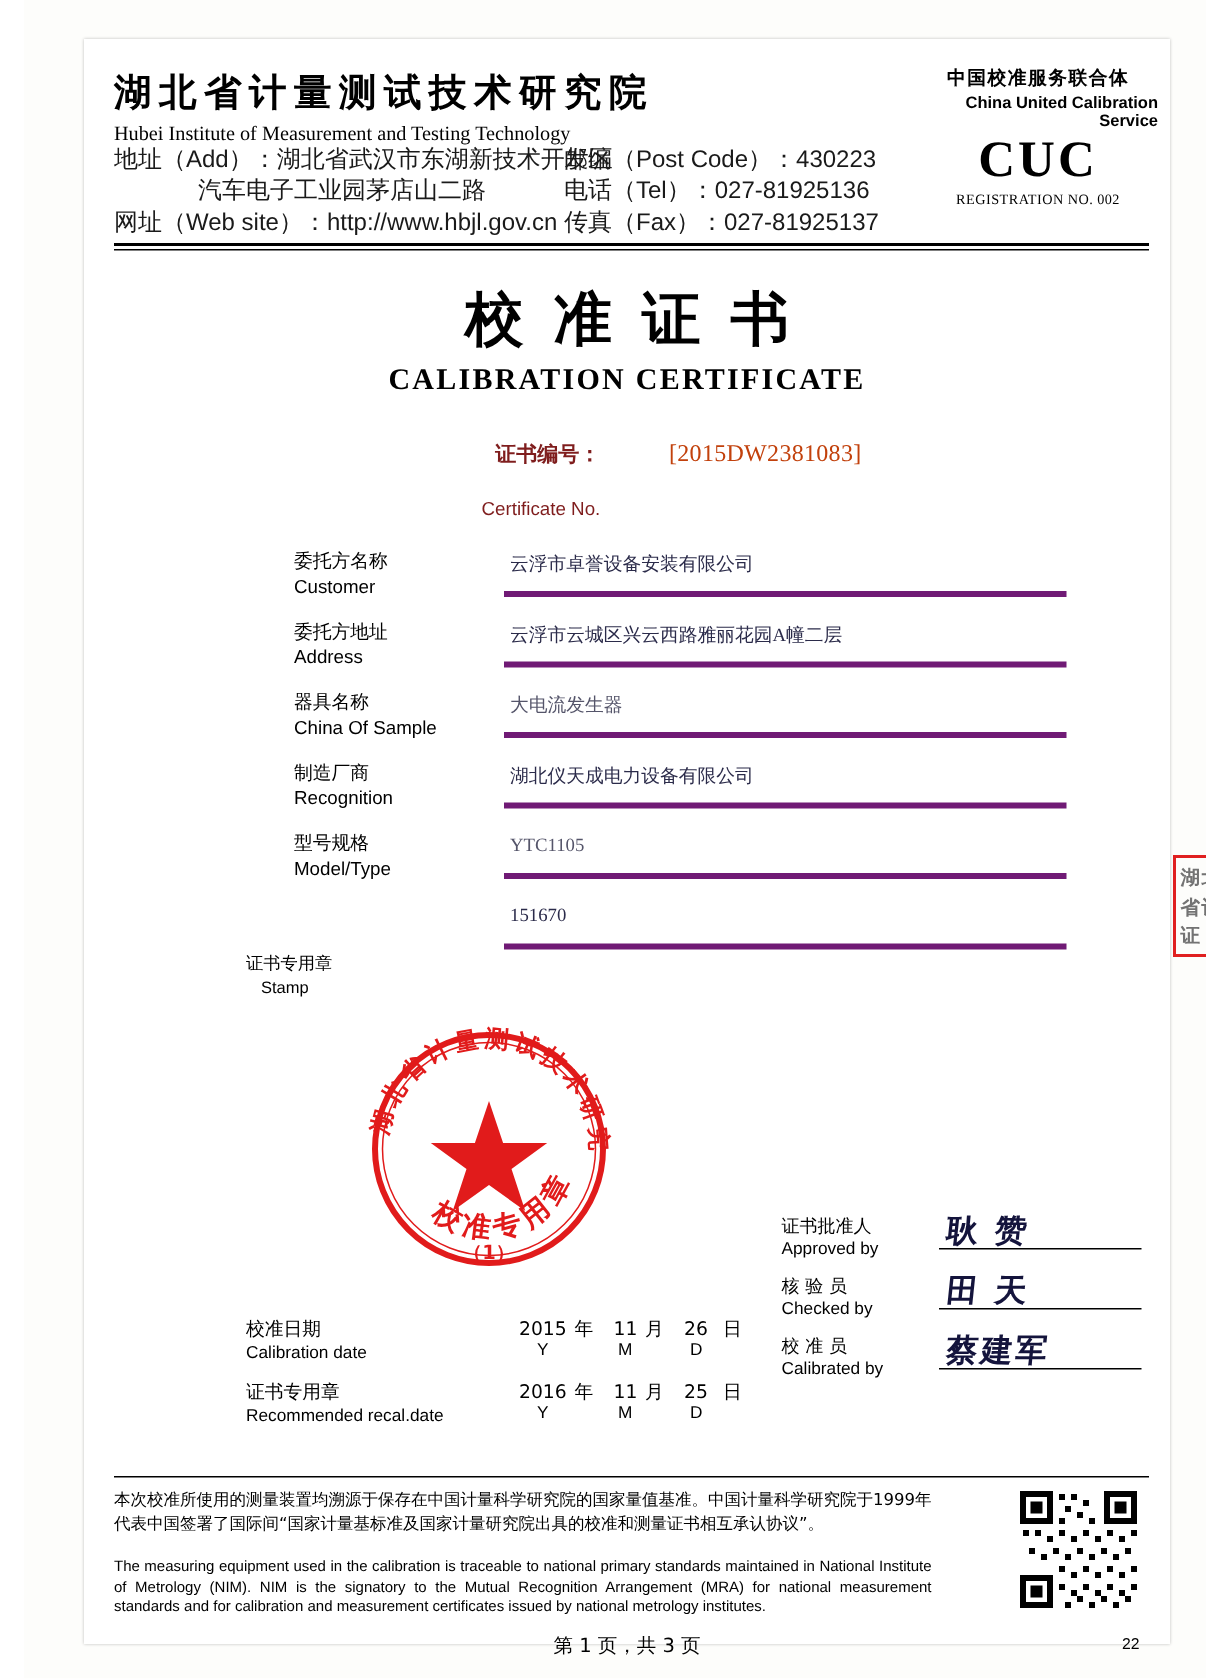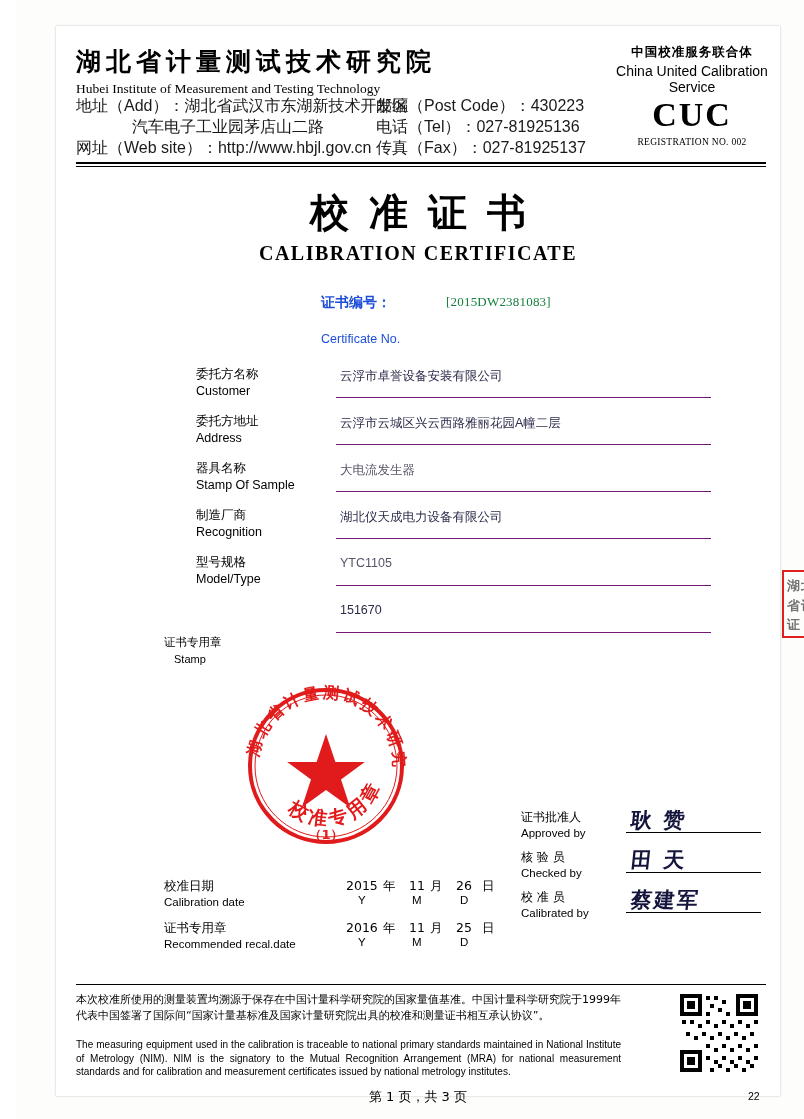--- a/index.html
+++ b/index.html
@@ -35,21 +35,21 @@
     font-size:13.5px;color:#000;margin-top:5px;
   }
   .addr-col1{position:absolute;left:20px;top:70px;width:290px;}
   .addr-col2{position:absolute;left:320px;top:70px;width:230px;}
   .addr-col1 div,.addr-col2 div{white-space:nowrap;}
 
   .cuc{
     position:absolute;left:556px;top:18px;width:160px;text-align:center;
   }
   .cuc-cn{font-family:"DejaVu Sans",sans-serif;font-size:12.5px;font-weight:bold;color:#000;letter-spacing:1px;}
-  .cuc-en{font-size:14px;font-weight:normal;color:#000;margin-top:2px;}
+  .cuc-en{font-size:11px;font-weight:bold;color:#000;margin-top:2px;text-align:right;}
   .cuc-logo{
     font-family:"Liberation Serif", serif;
     font-size:34px;font-weight:bold;letter-spacing:2px;color:#000;margin-top:3px;line-height:1;
   }
   .cuc-reg{font-family:"Liberation Serif",serif;font-size:9.5px;color:#000;margin-top:5px;letter-spacing:.3px;}
 
   .rule-thick{
     position:absolute;left:20px;top:136px;width:690px;height:0;
     border-top:2px solid #000;
   }
@@ -67,41 +67,41 @@
   }
   .big-en{
     position:absolute;left:0;top:216px;width:724px;text-align:center;
     font-family:"Liberation Serif", serif;
     font-size:20px;font-weight:bold;letter-spacing:1.5px;color:#000;
   }
 
   
   .certno-lbl{
     position:absolute;left:265px;top:268px;
-    font-family:"DejaVu Sans",sans-serif;font-size:14px;font-weight:bold;color:#1d4ed8;
+    font-family:"DejaVu Sans",sans-serif;font-size:14px;font-weight:bold;color:#7f1d1d;text-align:right;
   }
   .certno-lbl .en{font-family:"Liberation Sans",sans-serif;font-size:12.5px;font-weight:normal;display:block;margin-top:20px;}
   .certno-val{
     position:absolute;left:390px;top:268px;
-    font-family:"Liberation Serif",serif;font-size:13px;color:#15803d;
+    font-family:"Liberation Serif",serif;font-size:16px;color:#c2410c;
     letter-spacing:.2px;
   }
 
   
   .fields{position:absolute;left:140px;top:340px;width:520px;}
   .frow{position:relative;height:47px;}
   .flab{
     position:absolute;left:0;top:0;width:130px;
     font-family:"DejaVu Sans",sans-serif;font-size:12.5px;color:#000;line-height:1.35;
   }
   .flab .en{font-family:"Liberation Sans",sans-serif;font-size:12.5px;display:block;}
   .fval{
     position:absolute;left:140px;top:2px;width:375px;height:30px;
-    border-bottom:1px solid #701a75;
-    font-family:Liberation Sans, sans-serif;font-size:12.5px;color:#2b2b4a;
+    border-bottom:4px solid #701a75;
+    font-family:Liberation Serif, serif;font-size:12.5px;color:#2b2b4a;
     padding-left:4px;box-sizing:border-box;
   }
   .fval.alt{color:#55556a;}
 
   
   .stamp-lab{
     position:absolute;left:108px;top:608px;
     font-family:"DejaVu Sans",sans-serif;font-size:11.5px;color:#000;line-height:1.5;
   }
   .stamp-lab .en{font-family:"Liberation Sans",sans-serif;font-size:11px;display:block;margin-left:10px;}
@@ -233,21 +233,21 @@
       <div class="frow">
         <div class="flab">
           <span>委托方地址</span>
           <span class="en">Address</span>
         </div>
         <div class="fval">云浮市云城区兴云西路雅丽花园A幢二层</div>
       </div>
       <div class="frow">
         <div class="flab">
           <span>器具名称</span>
-          <span class="en">Stamp Of Sample</span>
+          <span class="en">China Of Sample</span>
         </div>
         <div class="fval alt">大电流发生器</div>
       </div>
       <div class="frow">
         <div class="flab">
           <span>制造厂商</span>
           <span class="en">Recognition</span>
         </div>
         <div class="fval">湖北仪天成电力设备有限公司</div>
       </div>

